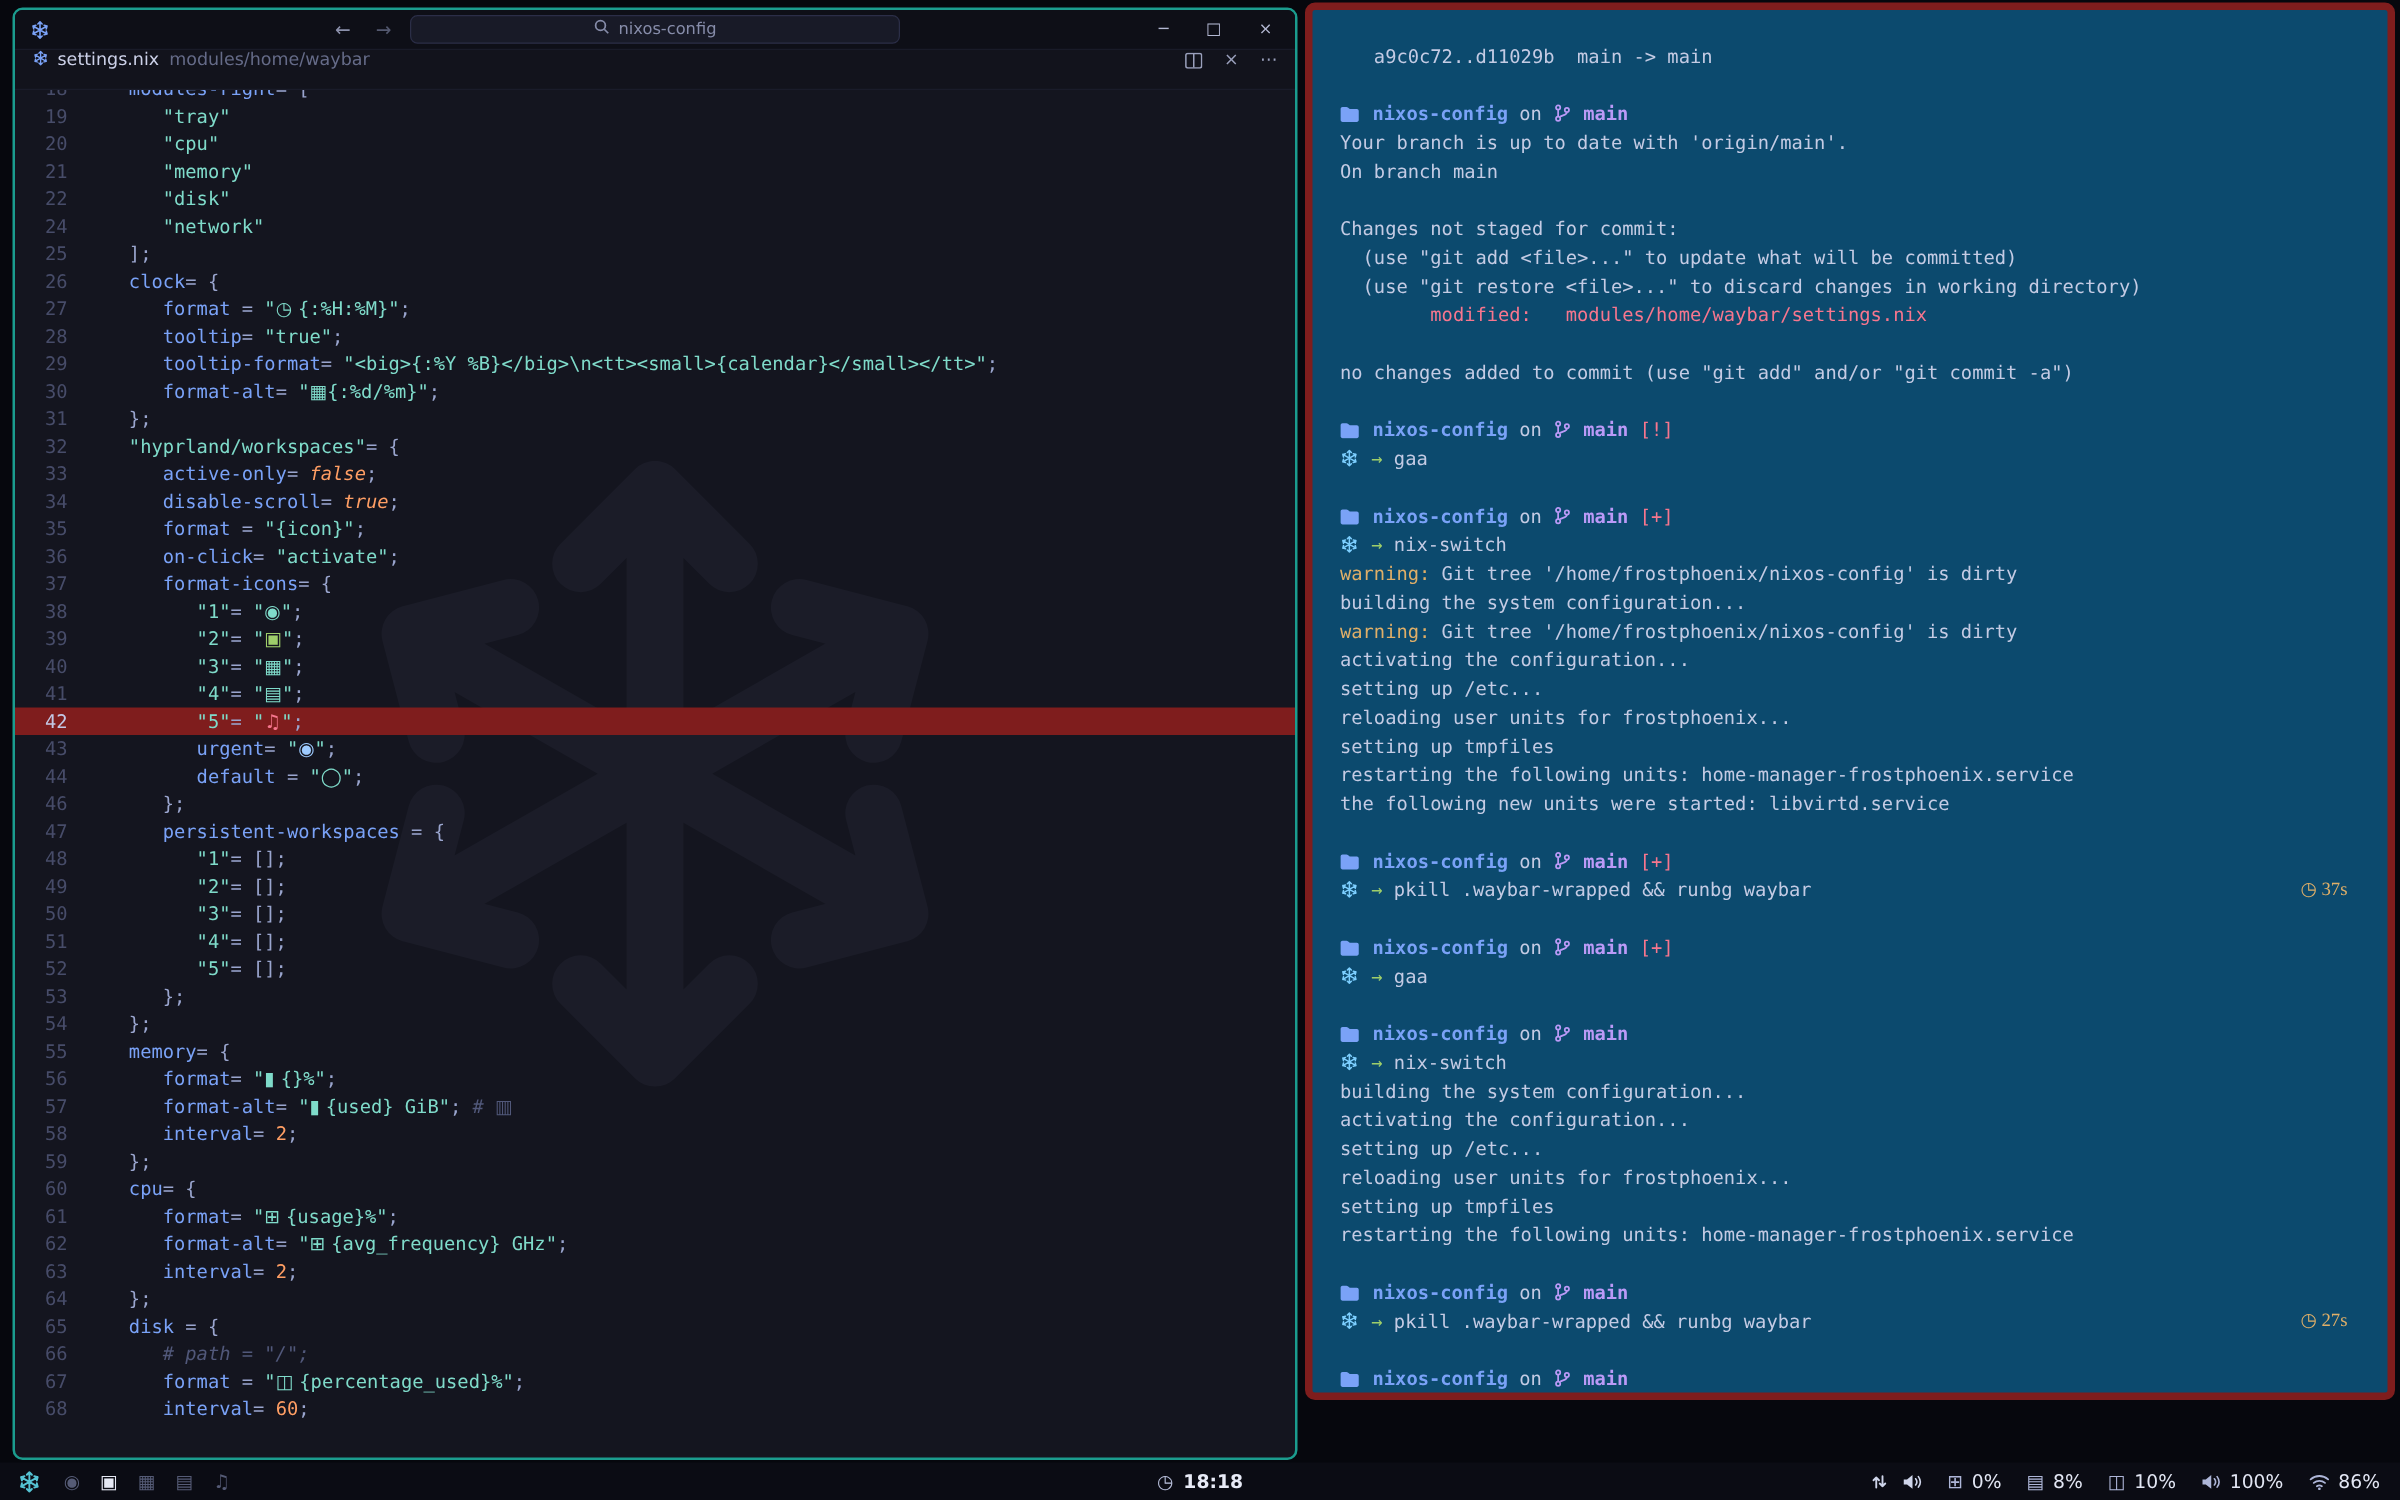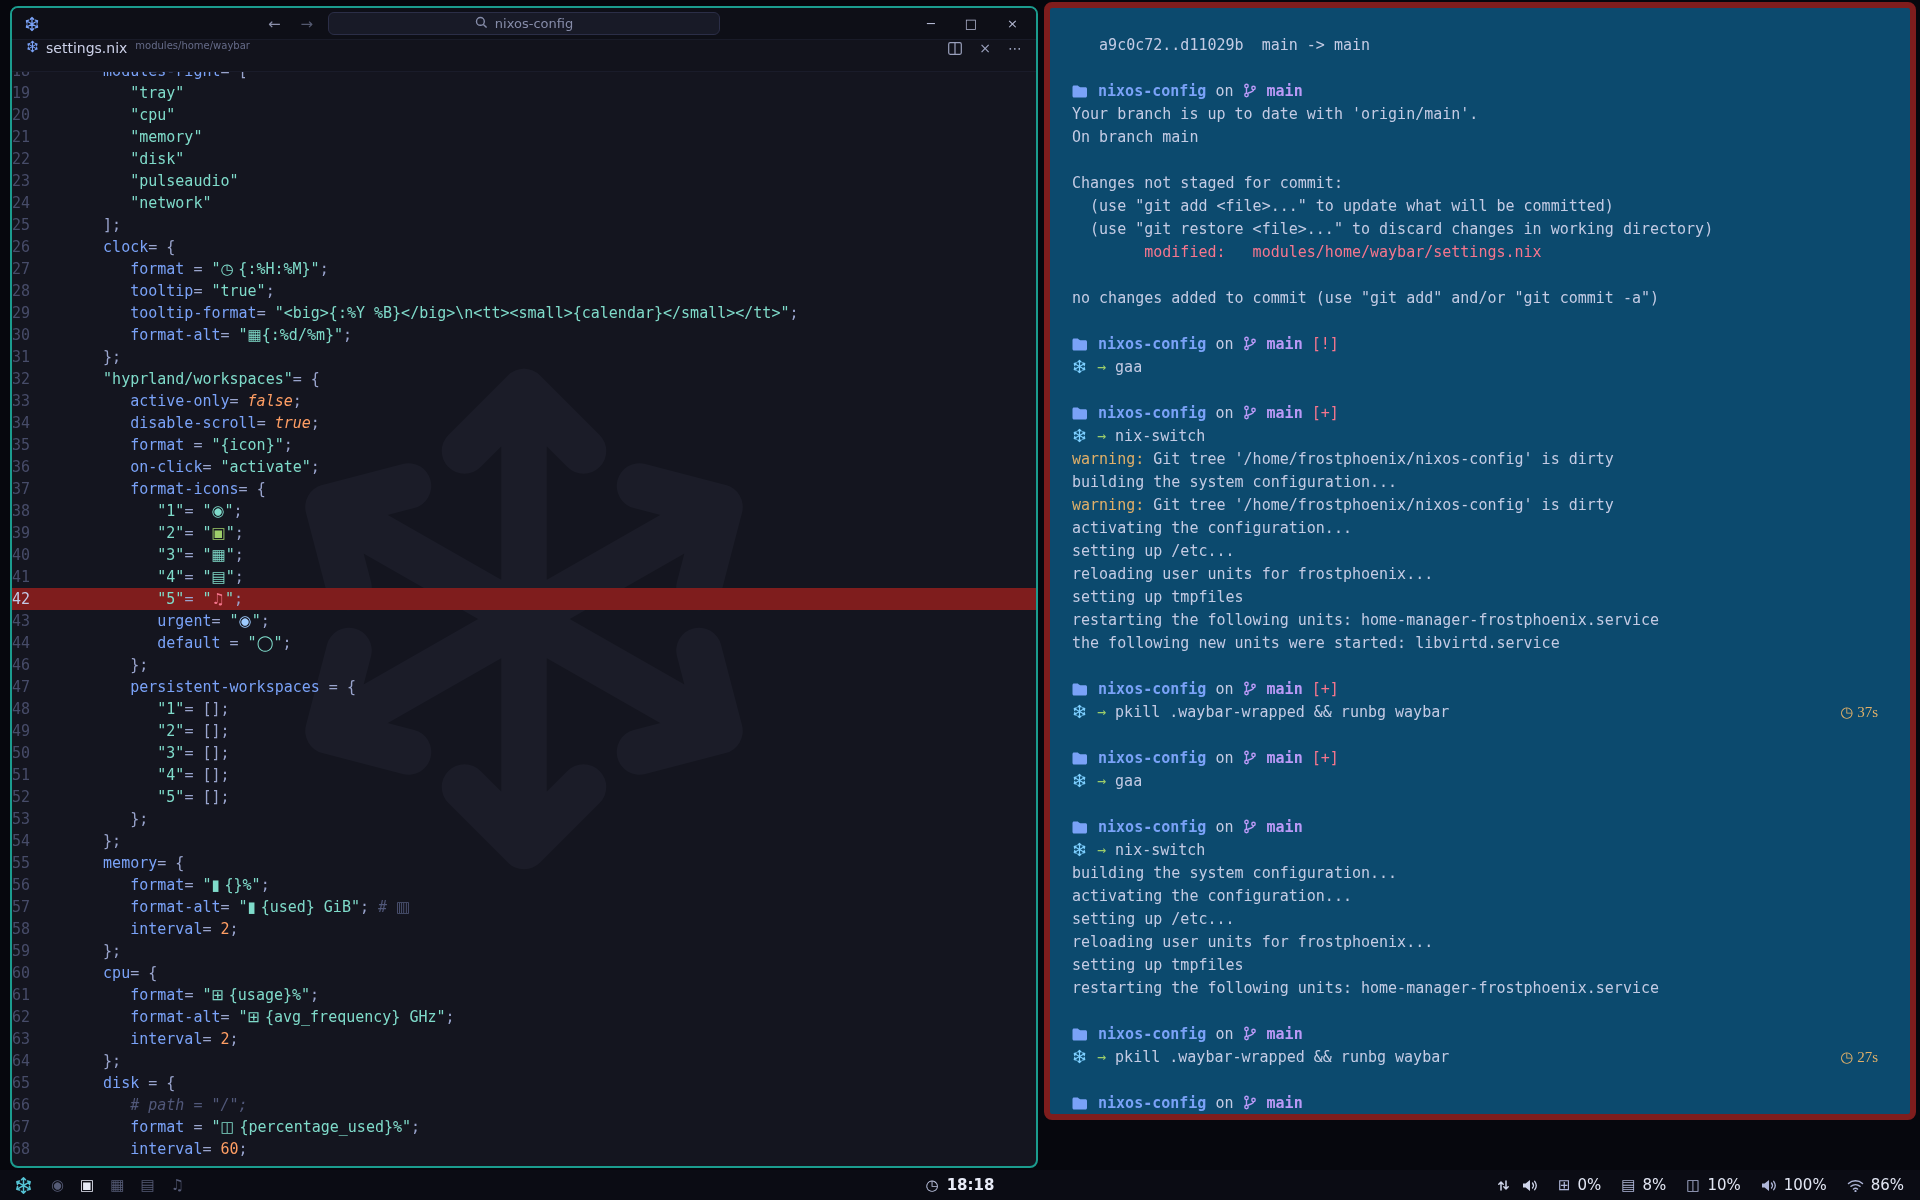--- a/index.html
+++ b/index.html
@@ -19,32 +19,32 @@
   .tb-search{position:absolute;left:50%;transform:translateX(-50%);width:392px;height:23px;background:#181a27;
     border:1px solid #2b2e47;border-radius:6px;display:flex;align-items:center;justify-content:center;gap:7px;
     color:#868ca9;font-size:13px}
   .tb-controls{margin-left:auto;display:flex;gap:30px;padding-right:18px;color:#b3b8d2;font-size:13px}
   .tb-controls span{cursor:default}
 
   
   .tabbar{height:32px;background:#12131c;border-bottom:1px solid #1a1c2a;display:flex;align-items:flex-start;padding:0 14px;font-size:14px}
   .tab-icon{color:#7aa2f7;font-size:13px;display:inline-flex;margin-right:7px}
   .tab-file{color:#ccd1e8}
-  .tab-path{color:#656b88;font-size:10px;margin-left:8px}
+  .tab-path{color:#656b88;font-size:14px;margin-left:8px}
   .tab-right{margin-left:auto;display:flex;align-items:center;gap:17px;color:#9aa0bc}
   .split-ico{display:inline-flex}
 
   
   .editor-body{position:relative;height:1094px;overflow:hidden}
   .watermark{position:absolute;inset:0;display:flex;align-items:center;justify-content:center;
     font-size:560px;color:#aab2e0;opacity:0.045;pointer-events:none}
   .code-lines{position:relative;margin-top:-12px;font-family:"DejaVu Sans Mono",monospace;font-size:15px}
   .code-line{display:flex;height:22px;line-height:22px;white-space:pre}
   .code-line.active{background:#7f1d1d}
-  .gutter-num{flex:0 0 64px;padding-right:22px;color:#474c69}
+  .gutter-num{flex:0 0 64px;text-align:right;padding-right:22px;color:#474c69}
   .code-line.active .gutter-num{color:#c3c8e5}
   .tok-key{color:#7aa2f7}
   .tok-op{color:#9aa5ce}
   .tok-punc{color:#9aa5ce}
   .tok-str{color:#7fdbca}
   .tok-num{color:#ff9e64}
   .tok-bool{color:#ff9e64;font-style:italic}
   .tok-comment{color:#51587a;font-style:italic}
   .tok-text{color:#a9b1d6}
   .tok-iconT,.tok-iconG,.tok-iconP,.tok-iconB,.tok-iconC{font-family:"DejaVu Sans",sans-serif}
@@ -146,21 +146,20 @@
           <svg width="1em" height="1em" viewBox="0 0 16 16" fill="none" stroke="currentColor" stroke-width="1.3" stroke-linecap="round">
             <path d="M8 1.5v13M2.4 4.8l11.2 6.4M2.4 11.2L13.6 4.8M8 1.5L6.3 3.2M8 1.5l1.7 1.7M8 14.5l-1.7-1.7M8 14.5l1.7-1.7M2.4 4.8l.6 2.3M2.4 4.8l2.3-.6M13.6 11.2l-.6-2.3M13.6 11.2l-2.3.6M2.4 11.2l2.3.6M2.4 11.2l.6-2.3M13.6 4.8l-2.3-.6M13.6 4.8l-.6 2.3"></path>
           </svg>
         </div>
       <div class="code-lines">
           <div class="code-line"><span class="gutter-num">18</span><span class="code-content"><span class="tok-key">   modules-right</span><span class="tok-op">= </span><span class="tok-punc">[</span></span></div>
           <div class="code-line"><span class="gutter-num">19</span><span class="code-content"><span class="tok-text">      </span><span class="tok-str">"tray"</span></span></div>
           <div class="code-line"><span class="gutter-num">20</span><span class="code-content"><span class="tok-text">      </span><span class="tok-str">"cpu"</span></span></div>
           <div class="code-line"><span class="gutter-num">21</span><span class="code-content"><span class="tok-text">      </span><span class="tok-str">"memory"</span></span></div>
           <div class="code-line"><span class="gutter-num">22</span><span class="code-content"><span class="tok-text">      </span><span class="tok-str">"disk"</span></span></div>
-          <div class="code-line"><span class="gutter-num">23</span><span class="code-content"><span class="tok-text">      </span><span class="tok-str">"pulseaudio"</span></span></div>
           <div class="code-line"><span class="gutter-num">24</span><span class="code-content"><span class="tok-text">      </span><span class="tok-str">"network"</span></span></div>
           <div class="code-line"><span class="gutter-num">25</span><span class="code-content"><span class="tok-text">   </span><span class="tok-punc">];</span></span></div>
           <div class="code-line"><span class="gutter-num">26</span><span class="code-content"><span class="tok-key">   clock</span><span class="tok-op">= </span><span class="tok-punc">{</span></span></div>
           <div class="code-line"><span class="gutter-num">27</span><span class="code-content"><span class="tok-key">      format</span><span class="tok-op"> = </span><span class="tok-str">"</span><span class="tok-iconT">◷ </span><span class="tok-str">{:%H:%M}"</span><span class="tok-punc">;</span></span></div>
           <div class="code-line"><span class="gutter-num">28</span><span class="code-content"><span class="tok-key">      tooltip</span><span class="tok-op">= </span><span class="tok-str">"true"</span><span class="tok-punc">;</span></span></div>
           <div class="code-line"><span class="gutter-num">29</span><span class="code-content"><span class="tok-key">      tooltip-format</span><span class="tok-op">= </span><span class="tok-str">"&lt;big&gt;{:%Y %B}&lt;/big&gt;\n&lt;tt&gt;&lt;small&gt;{calendar}&lt;/small&gt;&lt;/tt&gt;"</span><span class="tok-punc">;</span></span></div>
           <div class="code-line"><span class="gutter-num">30</span><span class="code-content"><span class="tok-key">      format-alt</span><span class="tok-op">= </span><span class="tok-str">"</span><span class="tok-iconT">▦</span><span class="tok-str">{:%d/%m}"</span><span class="tok-punc">;</span></span></div>
           <div class="code-line"><span class="gutter-num">31</span><span class="code-content"><span class="tok-text">   </span><span class="tok-punc">};</span></span></div>
           <div class="code-line"><span class="gutter-num">32</span><span class="code-content"><span class="tok-str">   "hyprland/workspaces"</span><span class="tok-op">= </span><span class="tok-punc">{</span></span></div>
           <div class="code-line"><span class="gutter-num">33</span><span class="code-content"><span class="tok-key">      active-only</span><span class="tok-op">= </span><span class="tok-bool">false</span><span class="tok-punc">;</span></span></div>

